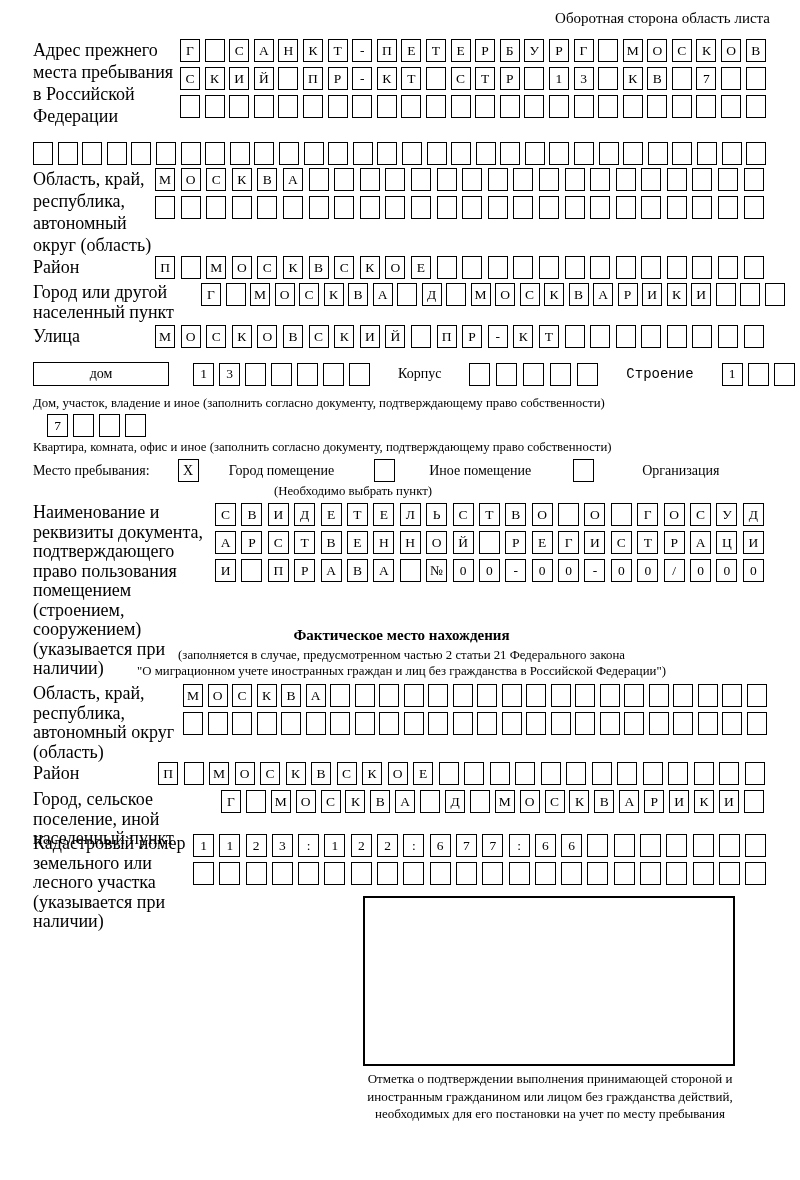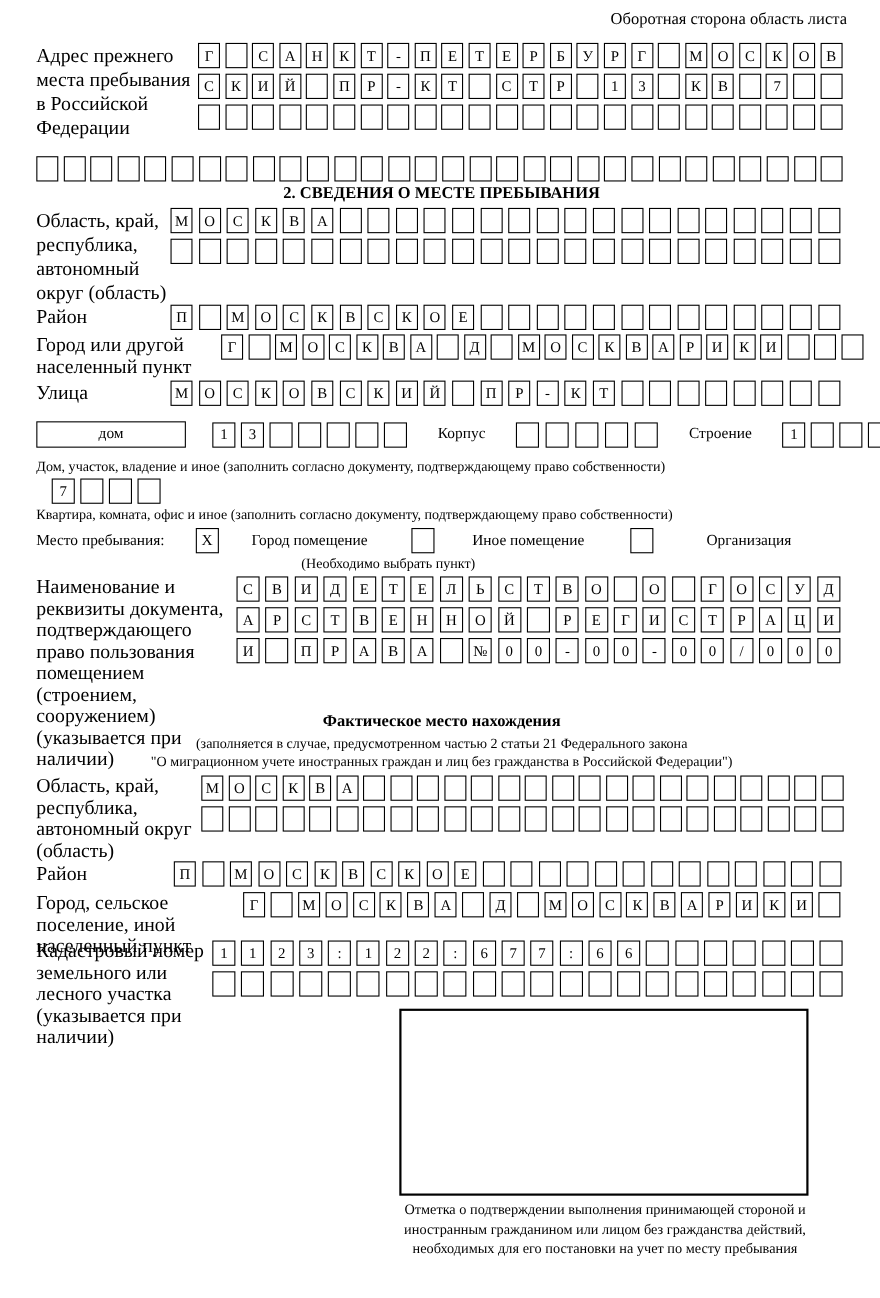--- a/index.html
+++ b/index.html
@@ -165,21 +165,20 @@
       <span class="cell"></span>
       <span class="cell"></span>
       <span class="cell"></span>
       <span class="cell"></span>
       <span class="cell"></span>
       <span class="cell"></span>
       <span class="cell"></span>
       <span class="cell"></span>
     </div>
 
-  <div class="sec-title mb4">2. СВЕДЕНИЯ О МЕСТЕ ПРЕБЫВАНИЯ</div>
 
   <div class="field" style="height:88px;">
     <div class="f-label" style="width:122px;">Область, край, республика, автономный округ (область)</div>
     <div class="cellcol">
       <div class="cellrow g56">
           <span class="cell">М</span>
           <span class="cell">О</span>
           <span class="cell">С</span>
           <span class="cell">К</span>
           <span class="cell">В</span>
@@ -334,21 +333,21 @@
         <span class="cell"></span>
       </div>
     <div class="lbl" style="margin:0 8px;">Корпус</div>
     <div class="cellrow g60 cw21">
         <span class="cell"></span>
         <span class="cell"></span>
         <span class="cell"></span>
         <span class="cell"></span>
         <span class="cell"></span>
       </div>
-    <div class="lbl" style="margin:12px 8px;">Строение</div>
+    <div class="lbl" style="margin:12px 8px;font-family:Liberation Mono, monospace;">Строение</div>
     <div class="cellrow g50 cw21">
         <span class="cell">1</span>
         <span class="cell"></span>
         <span class="cell"></span>
         <span class="cell"></span>
       </div>
   </div>
   <div class="caption mb3">Дом, участок, владение и иное (заполнить согласно документу, подтверждающему право собственности)</div>
 
   <div class="inline-row mb3">

